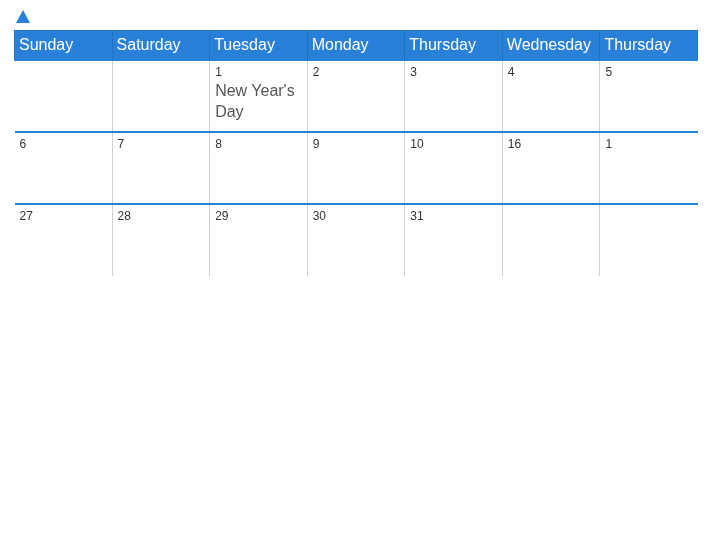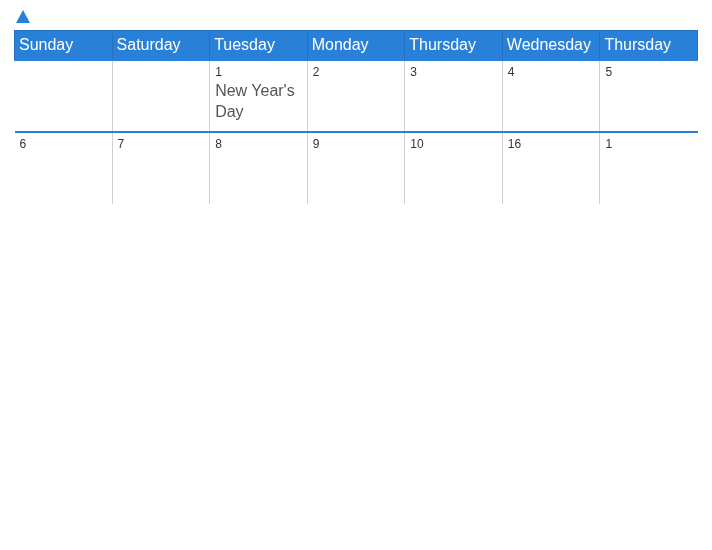--- a/index.html
+++ b/index.html
@@ -174,15 +174,34 @@
           <td>
             <span class="day-num">10</span>
           </td>
           <td>
             <span class="day-num">16</span>
           </td>
           <td>
             <span class="day-num">1</span>
           </td>
         </tr>
+        <tr>
+          <td>
+            <span class="day-num">27</span>
+          </td>
+          <td>
+            <span class="day-num">28</span>
+          </td>
+          <td>
+            <span class="day-num">29</span>
+          </td>
+          <td>
+            <span class="day-num">30</span>
+          </td>
+          <td>
+            <span class="day-num">31</span>
+          </td>
+          <td></td>
+          <td></td>
+        </tr>
       </tbody>
   </table>
 </div>
 
 </body></html>

